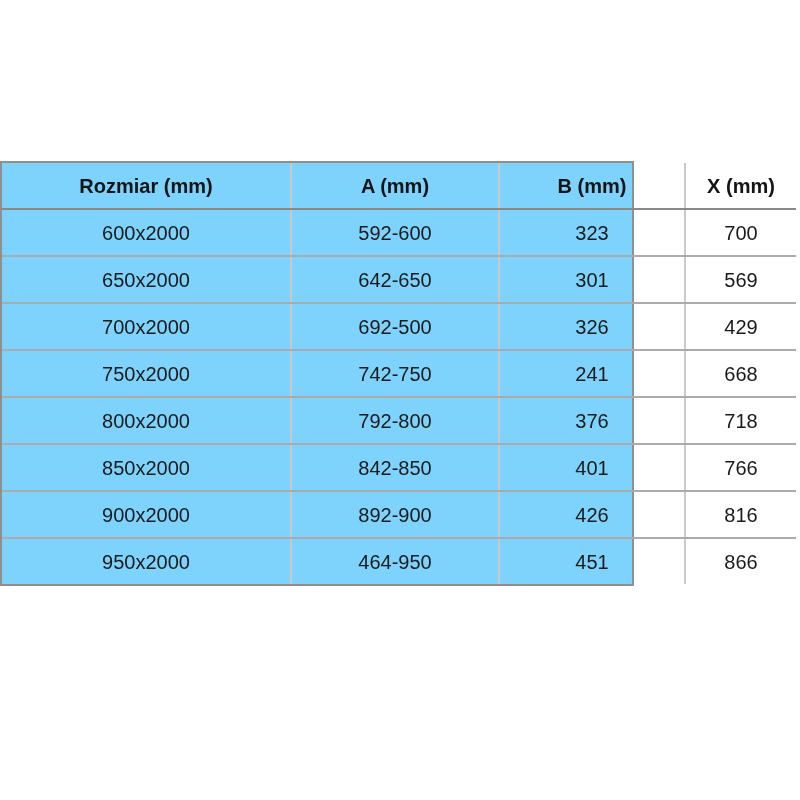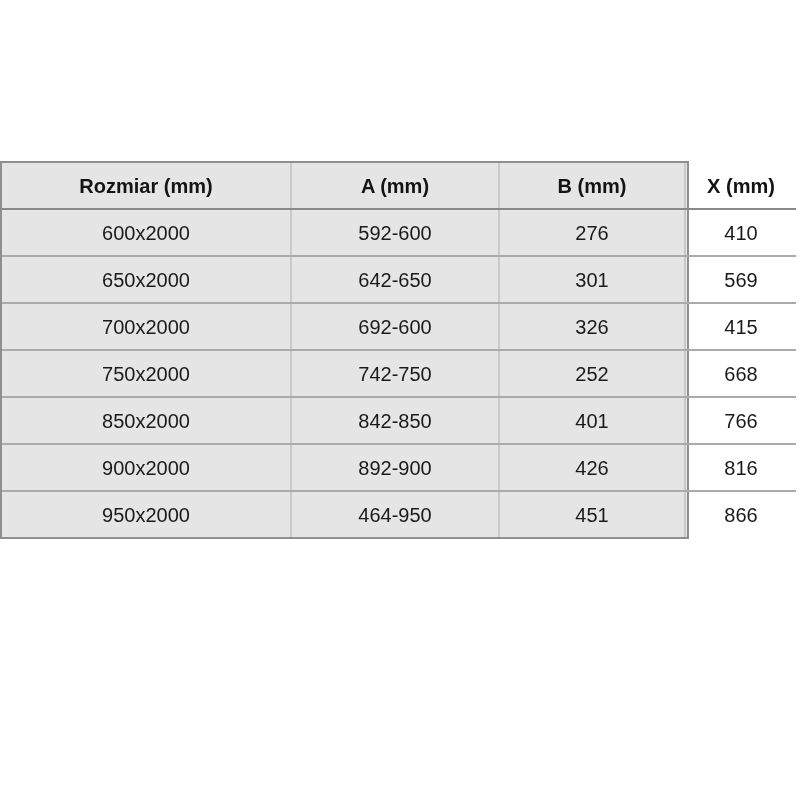--- a/index.html
+++ b/index.html
@@ -12,24 +12,24 @@
     width: 800px;
     height: 800px;
     font-family: "Liberation Sans", sans-serif;
     color: #161616;
     overflow: hidden;
   }
   .table-wrap {
     position: absolute;
     left: 0;
     top: 161px;
-    width: 689px;
+    width: 634px;
     box-sizing: border-box;
     border: 2px solid #8f8f8f;
-    background: #e5e5e5;
+    background: #7dd3fc;
   }
   table.size-table {
     width: 100%;
     border-collapse: collapse;
     table-layout: fixed;
   }
   .size-table th,
   .size-table td {
     padding: 0;
     height: 45px;
@@ -78,40 +78,46 @@
           <th>Rozmiar (mm)</th>
           <th>A (mm)</th>
           <th>B (mm)</th>
           <th>X (mm)</th>
         </tr>
     </thead>
     <tbody>
         <tr>
           <td>600x2000</td>
           <td>592-600</td>
-          <td>276</td>
-          <td>410</td>
+          <td>323</td>
+          <td>700</td>
         </tr>
         <tr>
           <td>650x2000</td>
           <td>642-650</td>
           <td>301</td>
           <td>569</td>
         </tr>
         <tr>
           <td>700x2000</td>
-          <td>692-600</td>
+          <td>692-500</td>
           <td>326</td>
-          <td>415</td>
+          <td>429</td>
         </tr>
         <tr>
           <td>750x2000</td>
           <td>742-750</td>
-          <td>252</td>
+          <td>241</td>
           <td>668</td>
+        </tr>
+        <tr>
+          <td>800x2000</td>
+          <td>792-800</td>
+          <td>376</td>
+          <td>718</td>
         </tr>
         <tr>
           <td>850x2000</td>
           <td>842-850</td>
           <td>401</td>
           <td>766</td>
         </tr>
         <tr>
           <td>900x2000</td>
           <td>892-900</td>

